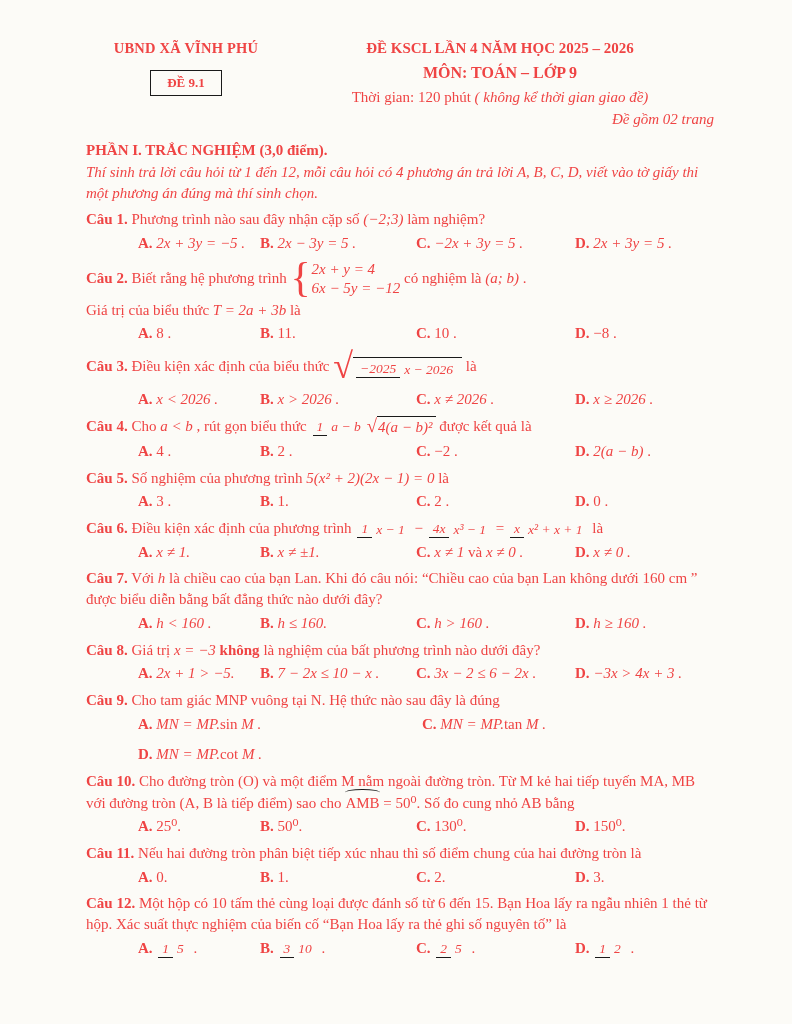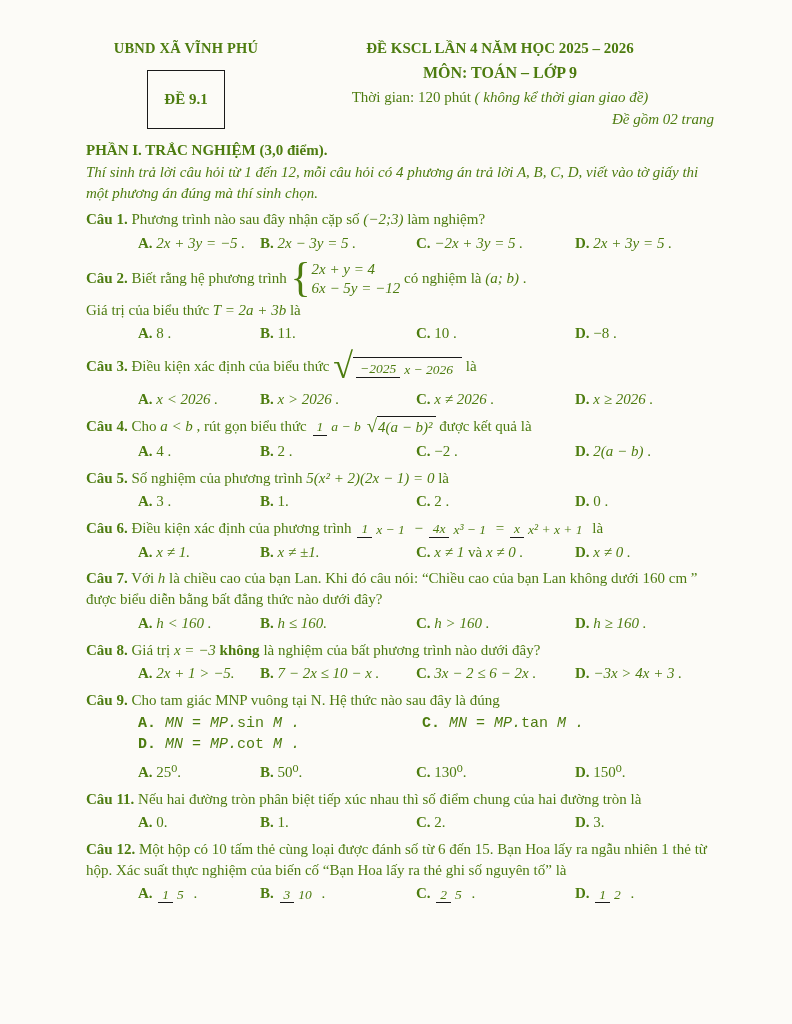--- a/index.html
+++ b/index.html
@@ -1,47 +1,47 @@
 <!DOCTYPE html>
 <html><head>
 <meta charset="utf-8">
 <style>
   html,body{margin:0;padding:0;background:#d9d9d9;}
   .page{
     width:792px;height:1024px;margin:0 auto;box-sizing:border-box;
-    background:#fcfbf7;color:#4d7c0f;
+    background:#fcfbf7;color:#ef4444;
     font-family:"Liberation Serif","DejaVu Serif",serif;
     font-size:15px;line-height:1.38;
     padding:38px 78px 20px 86px;overflow:hidden;position:relative;
   }
   
   .hdr{display:flex;}
   .hdr-left{width:200px;display:flex;flex-direction:column;align-items:center;flex-shrink:0;}
   .org{font-weight:bold;font-size:14.5px;letter-spacing:.2px;text-align:center;}
-  .exam-box{border:1.7px solid #1a1a1a;padding:18px 16px;font-weight:bold;font-size:15px;margin-top:12px;display:inline-block;background:#fcfbf7;text-align:right;}
+  .exam-box{border:1.7px solid #1a1a1a;padding:3px 16px;font-weight:bold;font-size:13px;margin-top:12px;display:inline-block;background:#fcfbf7;text-align:right;}
   .hdr-right{flex:1;text-align:center;}
   .title{font-weight:bold;font-size:15px;}
   .subject{font-weight:bold;font-size:16px;margin-top:3px;}
   .time{font-size:15px;margin-top:3px;}
   .time .note{font-style:italic;}
   .pages{font-style:italic;text-align:right;margin-top:2px;font-size:15px;}
   
   .part-heading{font-weight:bold;margin-top:10px;}
   .instructions{font-style:italic;margin-top:1px;}
   
   .question{margin-top:6px;}
   .q-text,.q-text2{text-align:left;}
   .q-text2{margin-top:1px;}
   .q-label{font-weight:bold;}
   .tx{}
   .m{font-style:italic;}
   .bd{font-weight:bold;}
   .opts{display:grid;margin-left:52px;margin-top:3px;column-gap:4px;}
   .opts.row4{grid-template-columns:118px 152px 155px 1fr;}
-  .opts.grid2{grid-template-columns:280px 1fr;row-gap:1px;font-family:Liberation Mono, monospace;}
+  .opts.grid2{grid-template-columns:280px 1fr;row-gap:10px;}
   .opt{white-space:nowrap;}
   .ol{font-weight:bold;}
   
   .frac{display:inline-flex;flex-direction:row;align-items:center;vertical-align:middle;
         font-size:.9em;line-height:1.18;padding:0 2px;font-style:italic;text-align:center;}
   .frac .num{padding:0 4px;border-bottom:1.2px solid #1a1a1a;display:inline-block;}
   .frac .den{padding:0 4px;display:inline-block;}
   
   .sqrt{display:inline-flex;align-items:center;vertical-align:middle;}
   .sqrt .rad{font-style:normal;font-size:1.25em;line-height:1;transform:translateY(-1px);}
@@ -184,20 +184,21 @@
       </div>
       <div class="question">
         <div class="q-text"><span class="q-label">Câu 9.</span> <span class="tx">Cho tam giác MNP vuông tại N. Hệ thức nào sau đây là đúng</span></div>
         <div class="opts grid2">
           <span class="opt"><span class="ol">A.</span> <span class="m">MN = MP.</span><span class="tx">sin</span><span class="m"> M .</span></span>
           <span class="opt"><span class="ol">C.</span> <span class="m">MN = MP.</span><span class="tx">tan</span><span class="m"> M .</span></span>
           <span class="opt"><span class="ol">D.</span> <span class="m">MN = MP.</span><span class="tx">cot</span><span class="m"> M .</span></span>
         </div>
       </div>
       <div class="question">
+        <div class="q-text"><span class="q-label">Câu 10.</span> <span class="tx">Cho đường tròn (O) và một điểm M nằm ngoài đường tròn. Từ M kẻ hai tiếp tuyến MA, MB với đường tròn (A, B là tiếp điểm) sao cho </span><span class="arc">AMB</span><span class="tx"> = 50⁰. Số đo cung nhỏ AB bằng</span></div>
         <div class="opts row4">
           <span class="opt"><span class="ol">A.</span> <span class="tx">25⁰.</span></span>
           <span class="opt"><span class="ol">B.</span> <span class="tx">50⁰.</span></span>
           <span class="opt"><span class="ol">C.</span> <span class="tx">130⁰.</span></span>
           <span class="opt"><span class="ol">D.</span> <span class="tx">150⁰.</span></span>
         </div>
       </div>
       <div class="question">
         <div class="q-text"><span class="q-label">Câu 11.</span> <span class="tx">Nếu hai đường tròn phân biệt tiếp xúc nhau thì số điểm chung của hai đường tròn là</span></div>
         <div class="opts row4">

